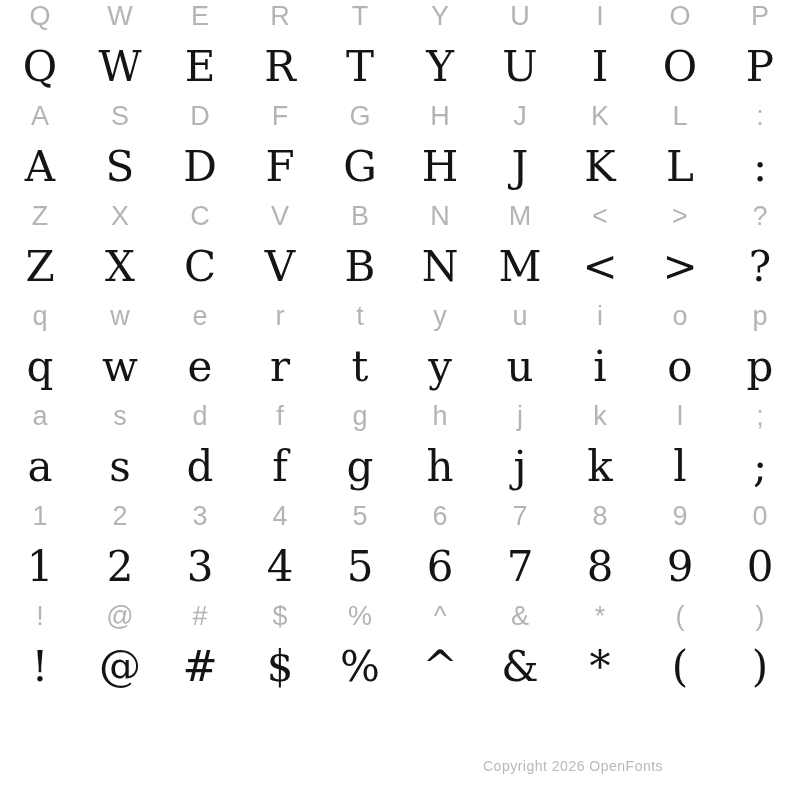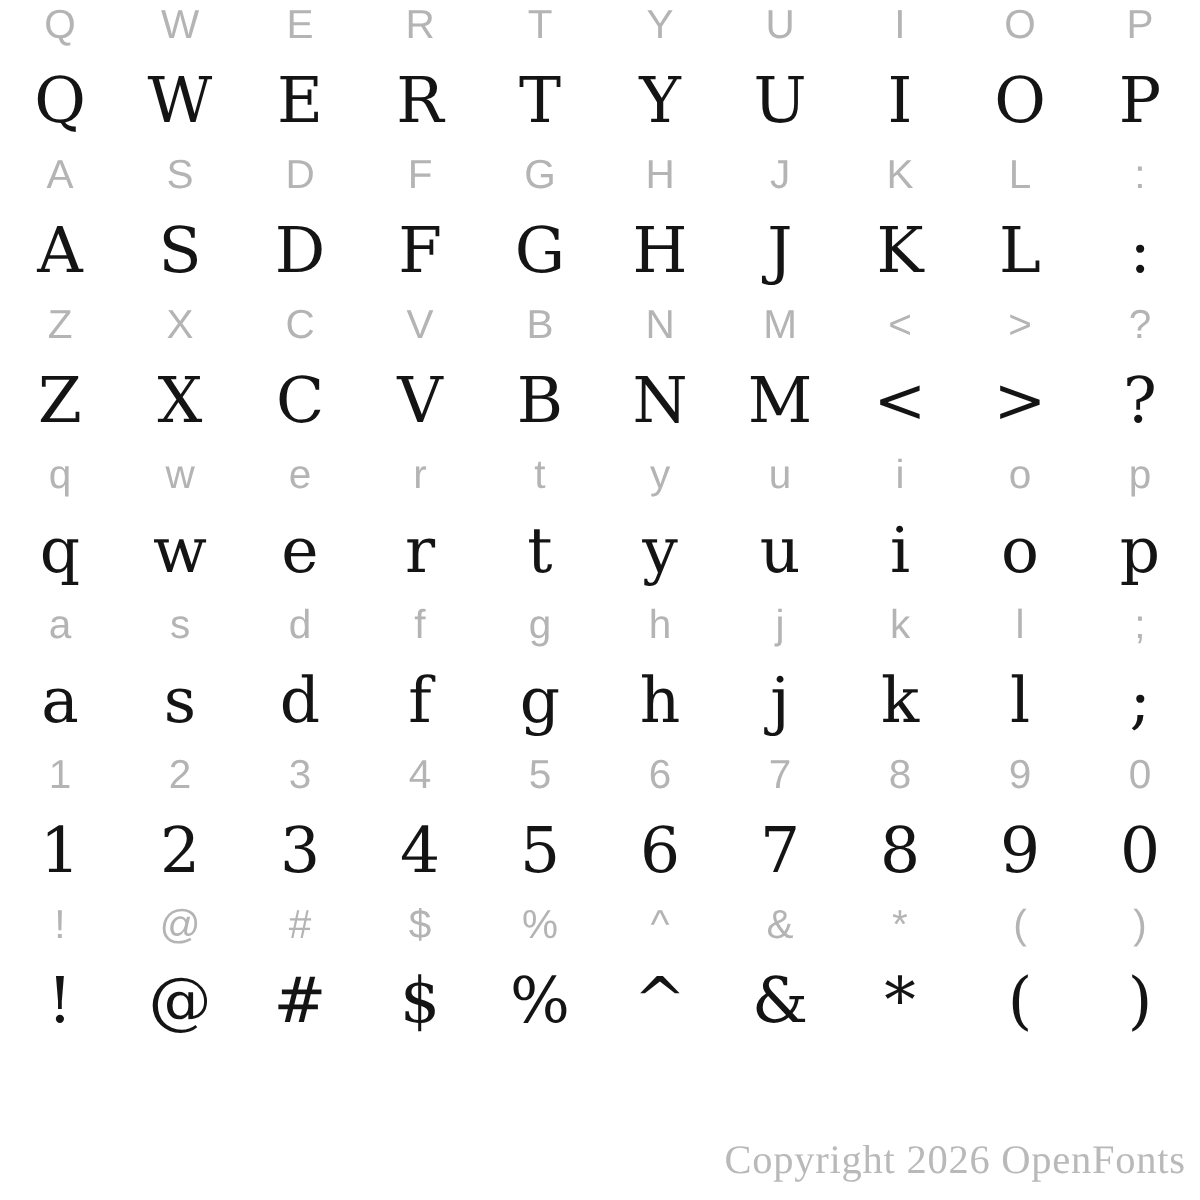--- a/index.html
+++ b/index.html
@@ -47,22 +47,22 @@
   .char-row.primary .glyph {
     font-family: "DejaVu Serif", serif;
     font-size: 42px;
     font-weight: 400;
     color: var(--primary-glyph, #141414);
   }
   .copyright {
     position: absolute;
     left: 483px;
     top: 758px;
-    font-family: Liberation Serif, serif;
-    font-size: 27px;
+    font-family: Liberation Sans, sans-serif;
+    font-size: 14px;
     letter-spacing: 0.5px;
     color: var(--watermark, #b9b9b9);
   }
 </style>
 </head>
 <body style="background: rgb(255, 255, 255);">
 
 <div class="canvas">
   <div class="glyph-grid">
       <div class="char-row muted">

